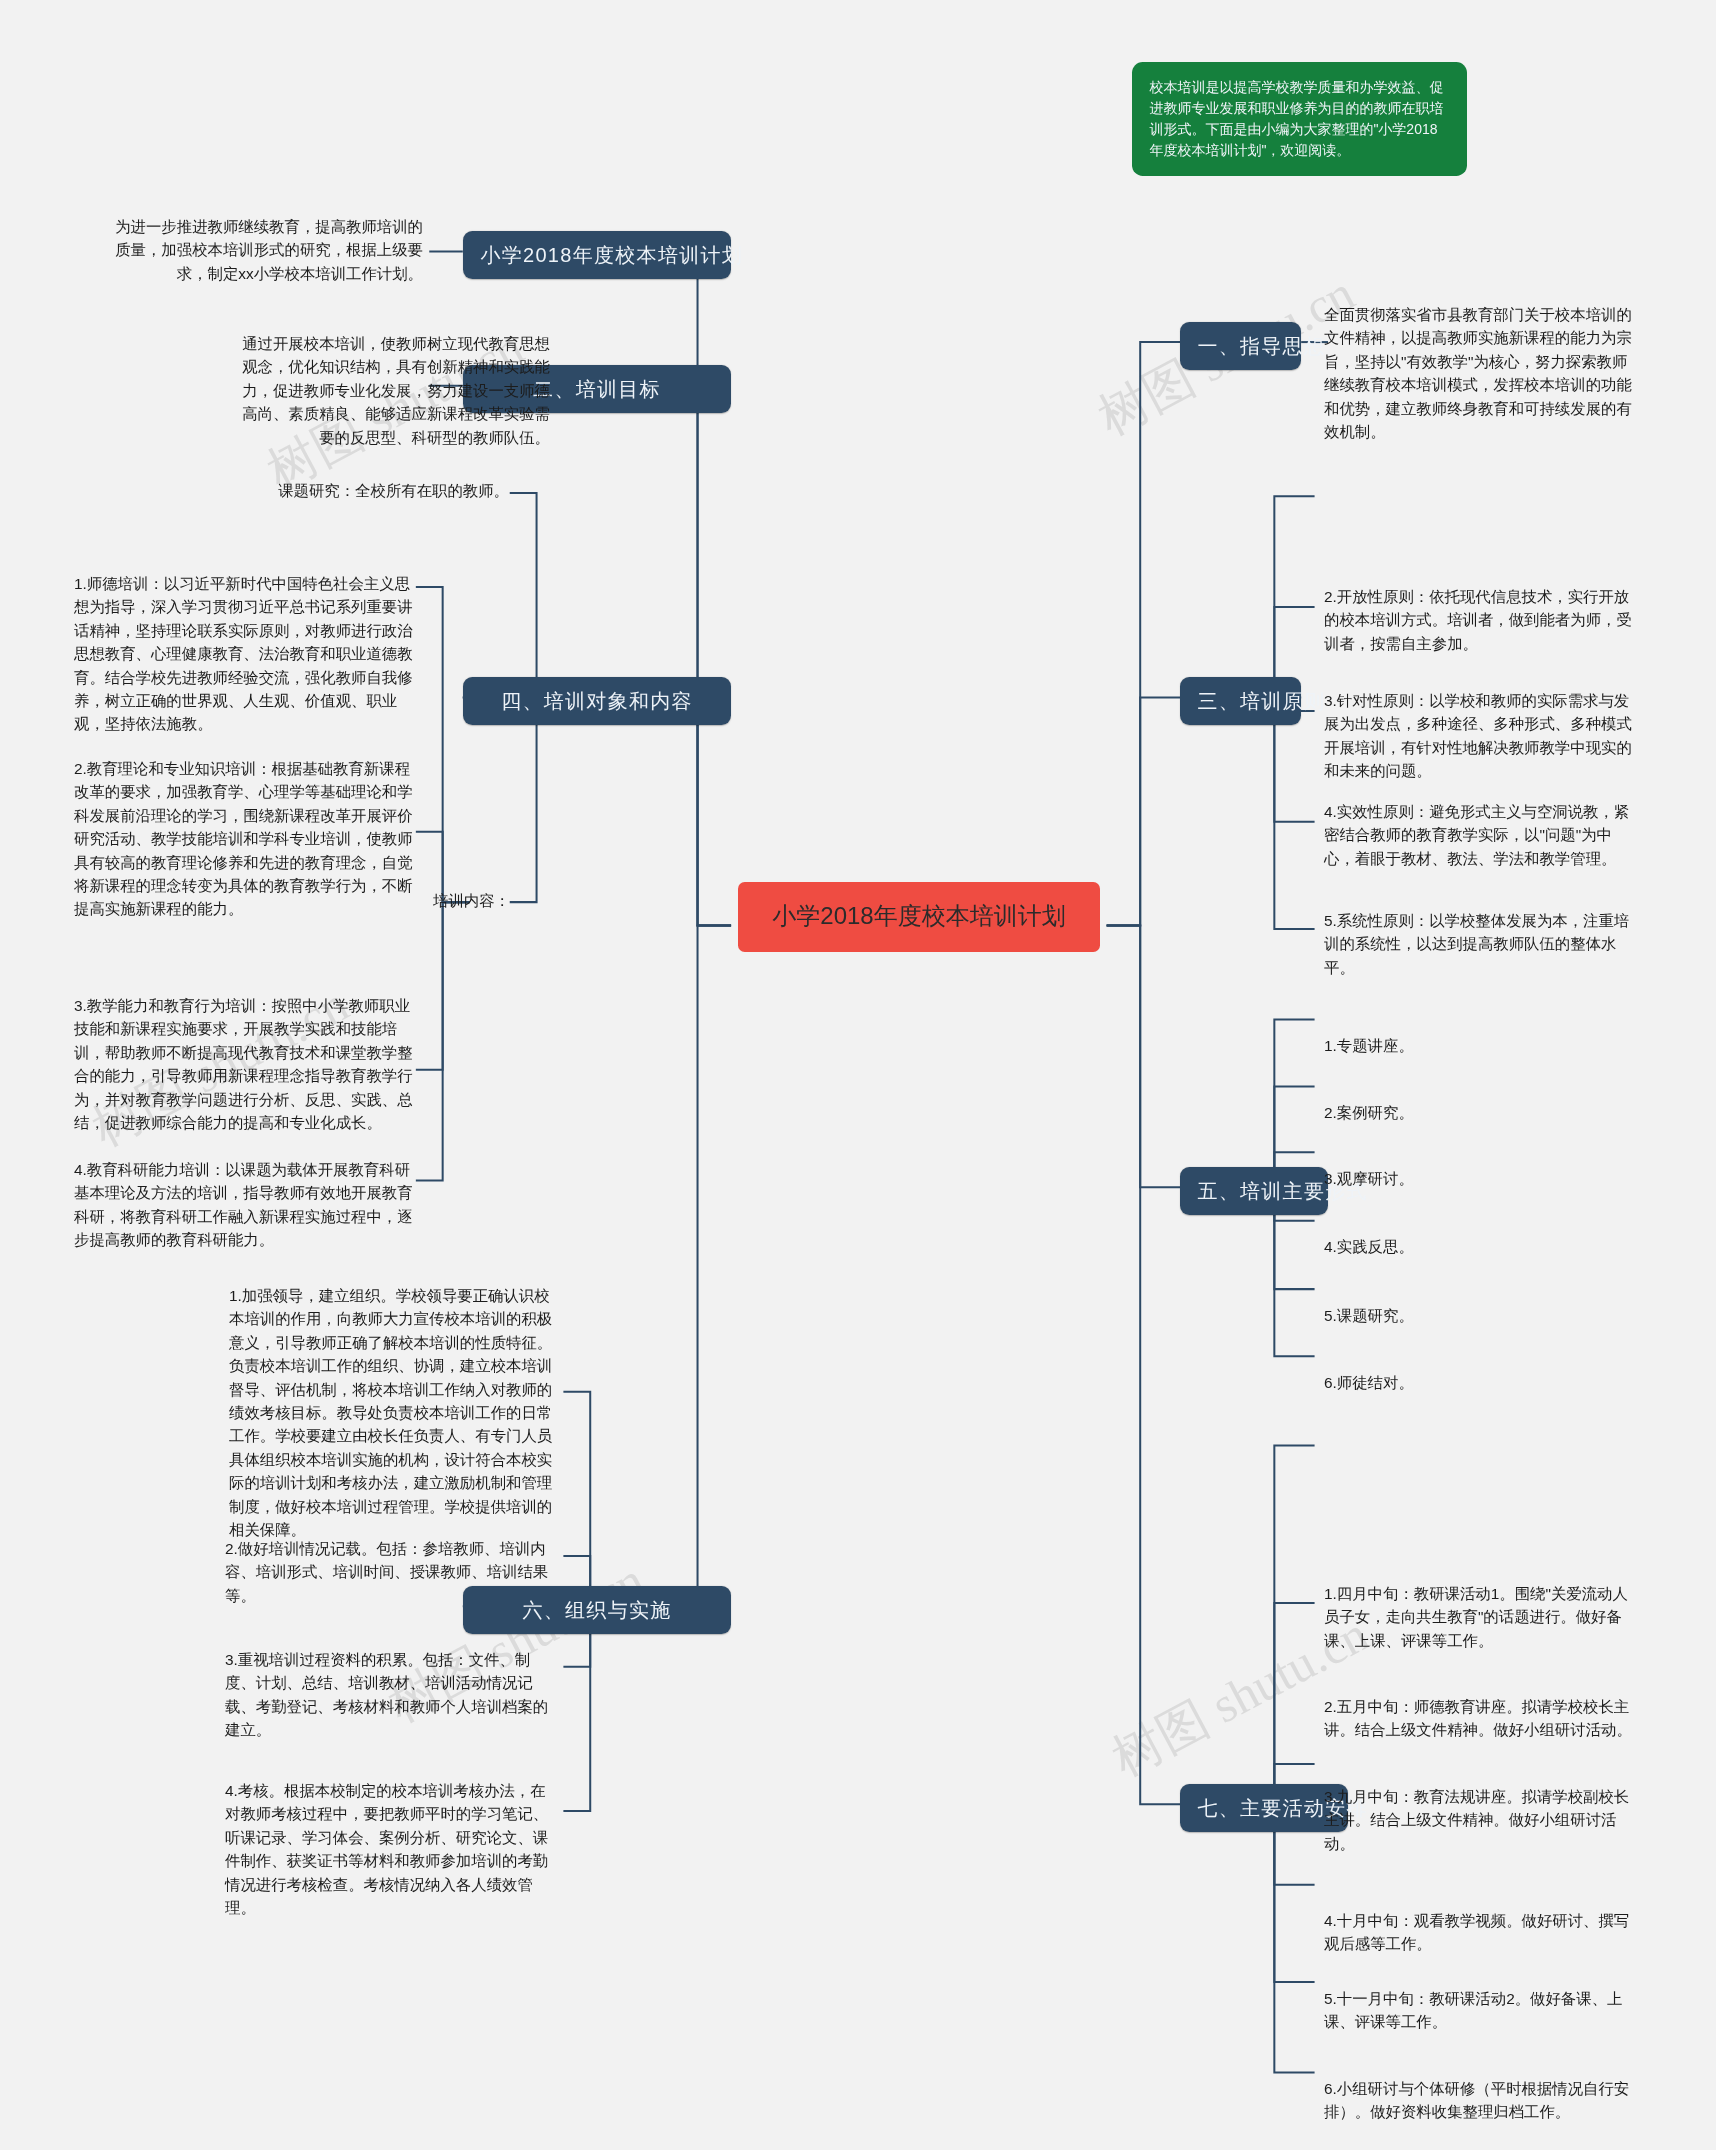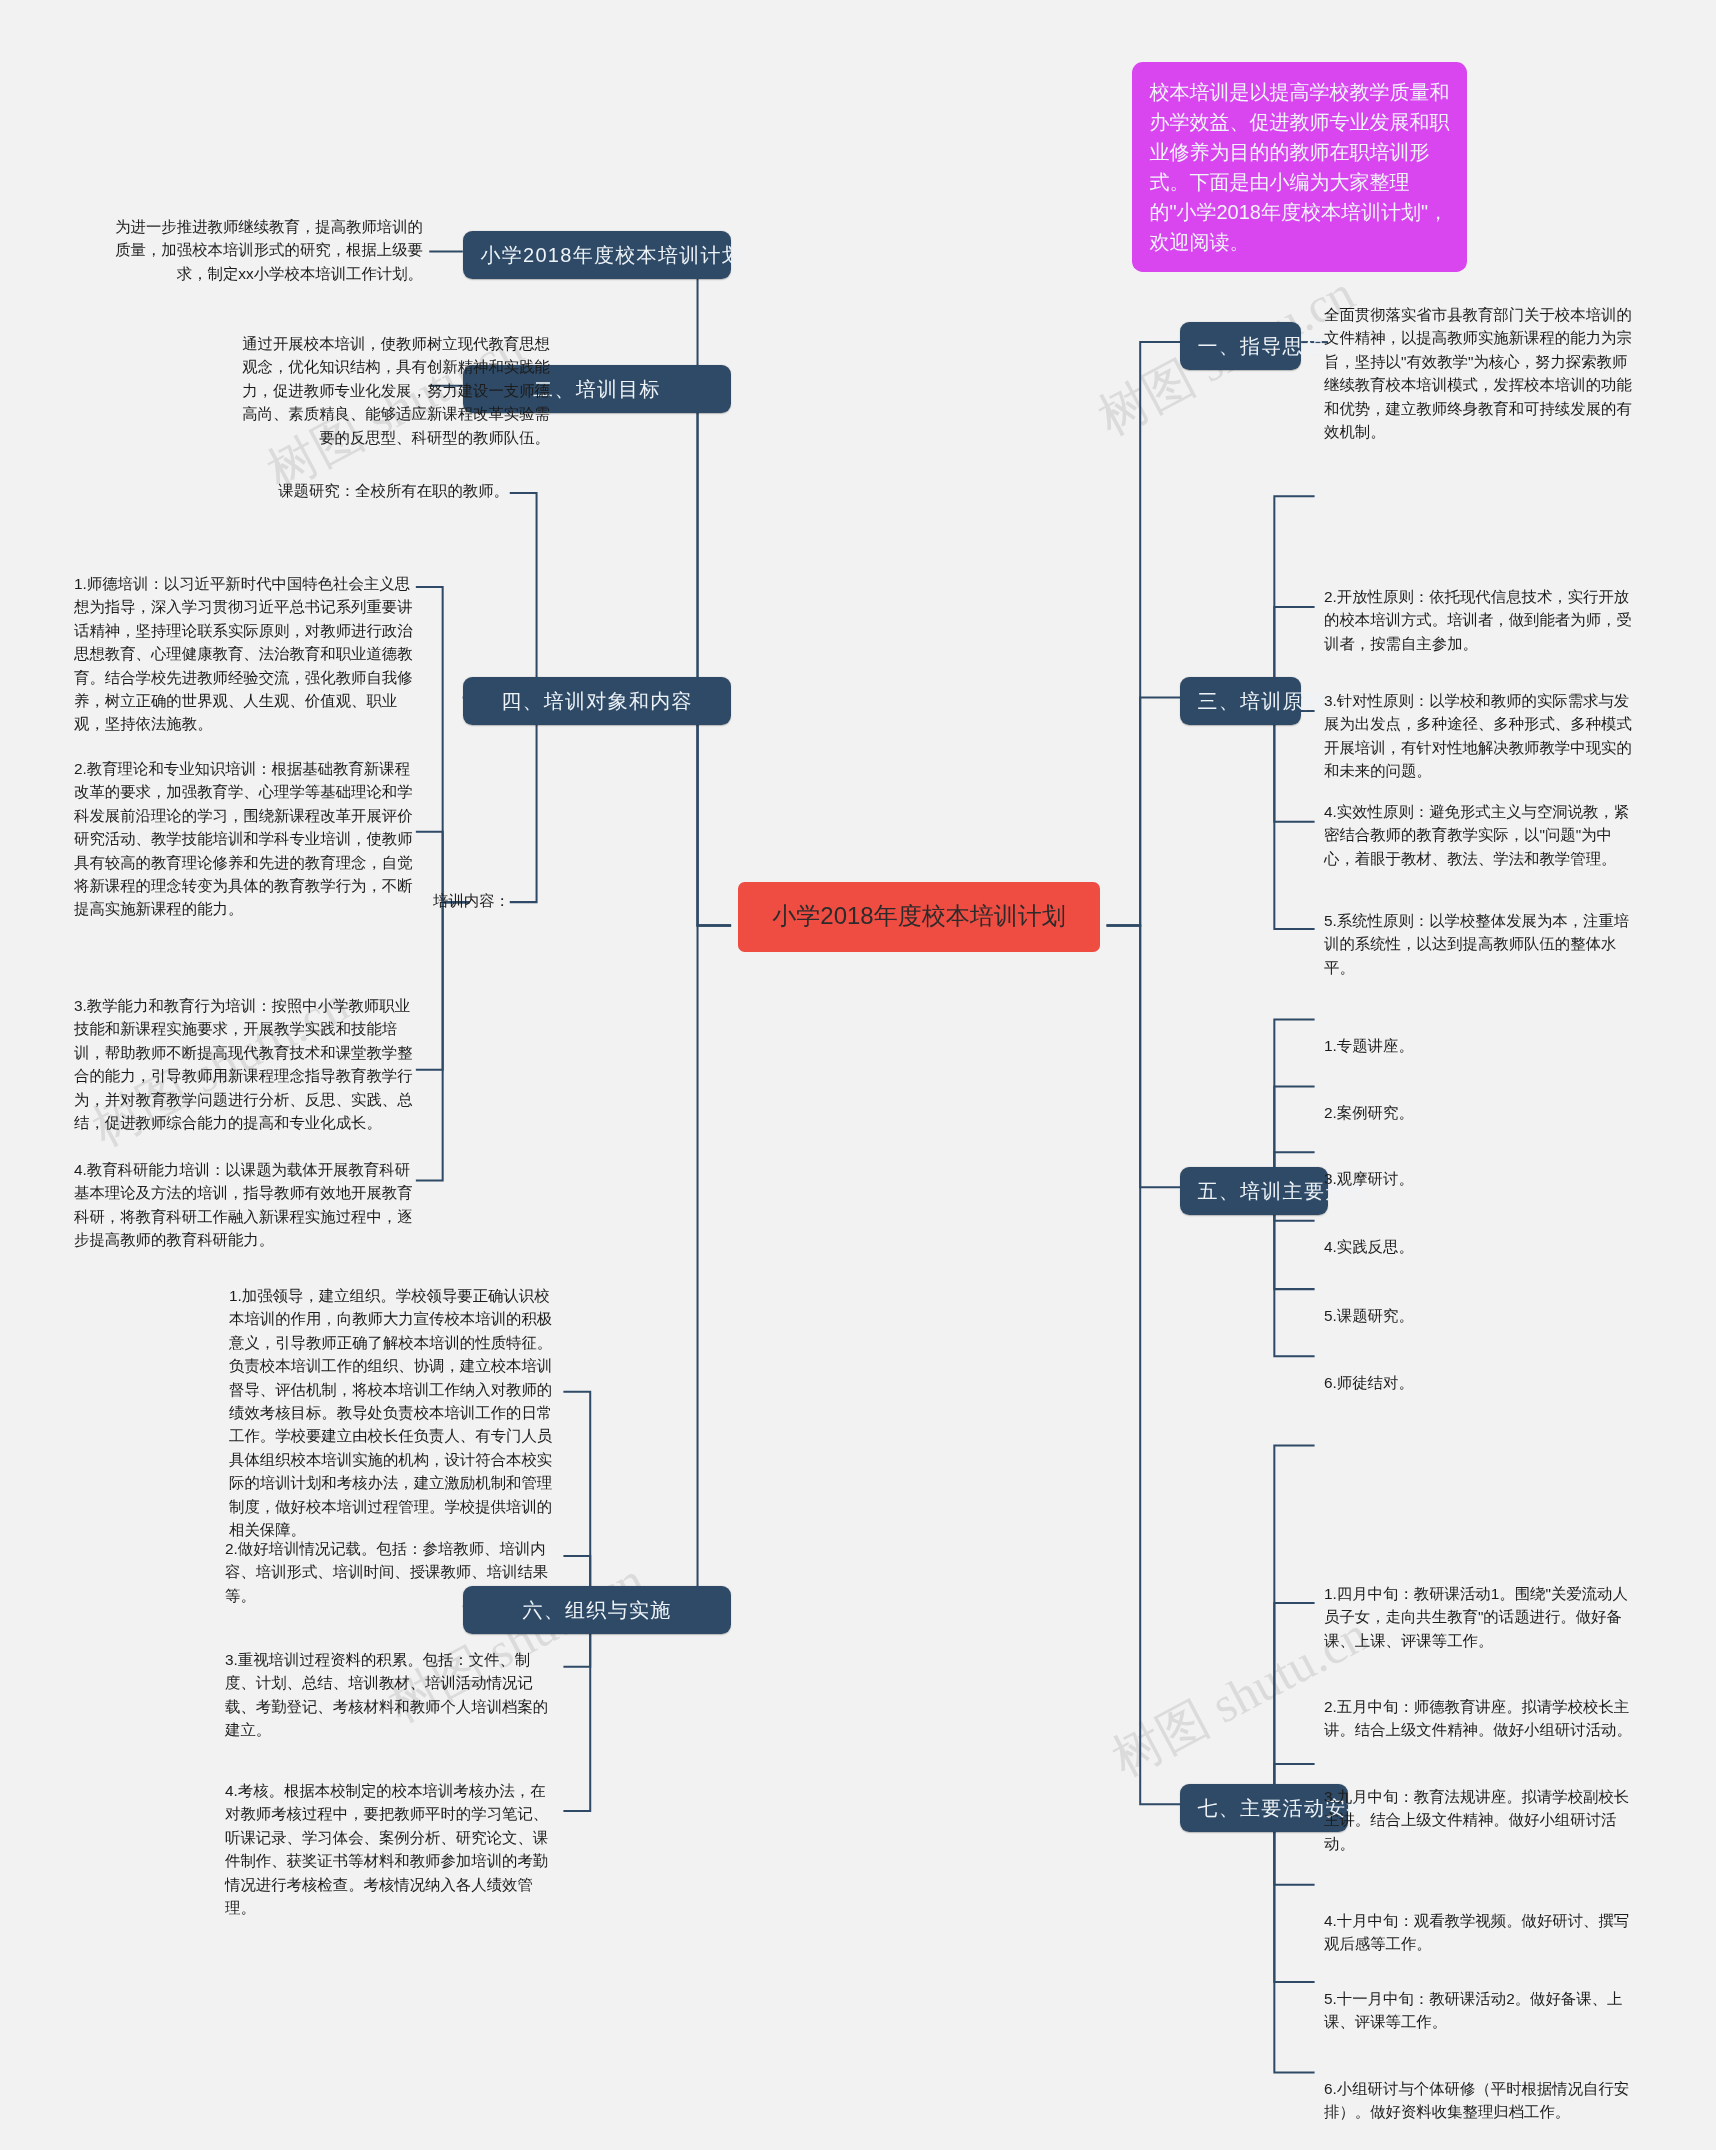--- a/index.html
+++ b/index.html
@@ -33,25 +33,25 @@
     background:#ef4c42;
     color:#2b2b2b;
     border-radius:6.7px;
     padding:17.4px 23px;
     font-size:24px;
     line-height:1.45;
     text-align:center;
   }
   
   .introbox{
-    background:#d946ef;
+    background:#15803d;
     color:#f0f4f8;
     border-radius:10.7px;
     padding:14.8px 17.4px;
-    font-size:20px;
+    font-size:14px;
     line-height:1.5;
   }
   
   .leaf{
     color:#1c1c1c;
     font-size:15.4px;
     line-height:1.52;
   }
   .leaf.rt{text-align:right;}
   .leaf.lt{text-align:left;margin-top:25px;}

